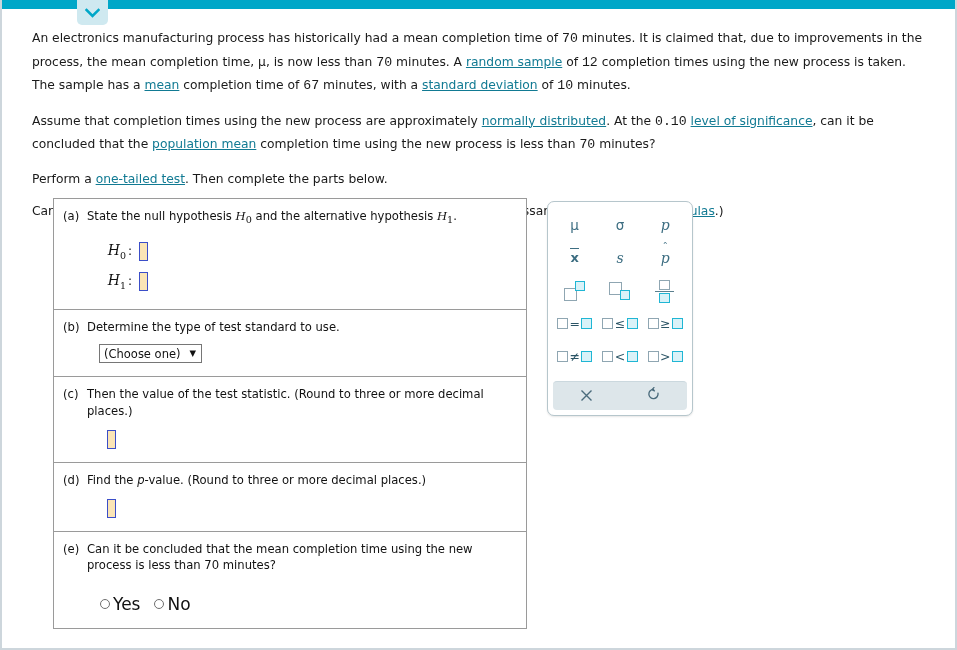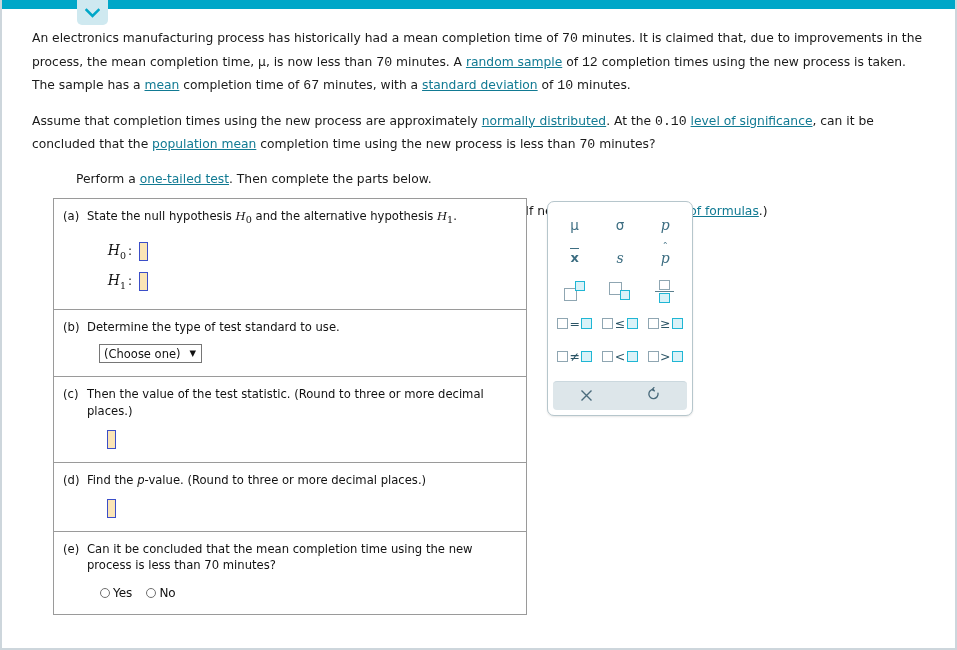--- a/index.html
+++ b/index.html
@@ -52,21 +52,21 @@
     top: 27px;
     width: 900px;
   }
   p.stmt {
     margin: 0 0 12px 0;
     font-size: 12.3px;
     line-height: 1.78;
     color: #1a1a1a;
     font-family: "DejaVu Sans", sans-serif;
   }
-  p.stmt.tight { margin-bottom: 11px; margin-left: 44px; }
+  p.stmt.tight { margin-bottom: 11px; }
   .num {
     font-family: Liberation Mono, monospace;
     font-size: 13.2px;
   }
   .mu {
     font-family: "DejaVu Sans", sans-serif;
   }
   a.link {
     color: #117a93;
     text-decoration: underline;
@@ -150,24 +150,24 @@
     color: #111;
     cursor: pointer;
     box-sizing: border-box;
   }
   .dd .caret {
     margin-left: 9px;
     font-size: 8.5px;
     line-height: 1;
   }
   .radios {
-    margin: 12px 0 3px 37px;
-    display: flex;
-    align-items: center;
-    font-size: 12px;
+    margin: 20px 0 3px 37px;
+    display: flex;
+    align-items: center;
+    font-size: 17px;
     color: #111;
   }
   .radio-opt {
     display: inline-flex;
     align-items: center;
     margin-right: 14px;
     cursor: pointer;
   }
   .radio-dot {
     width: 10px;

